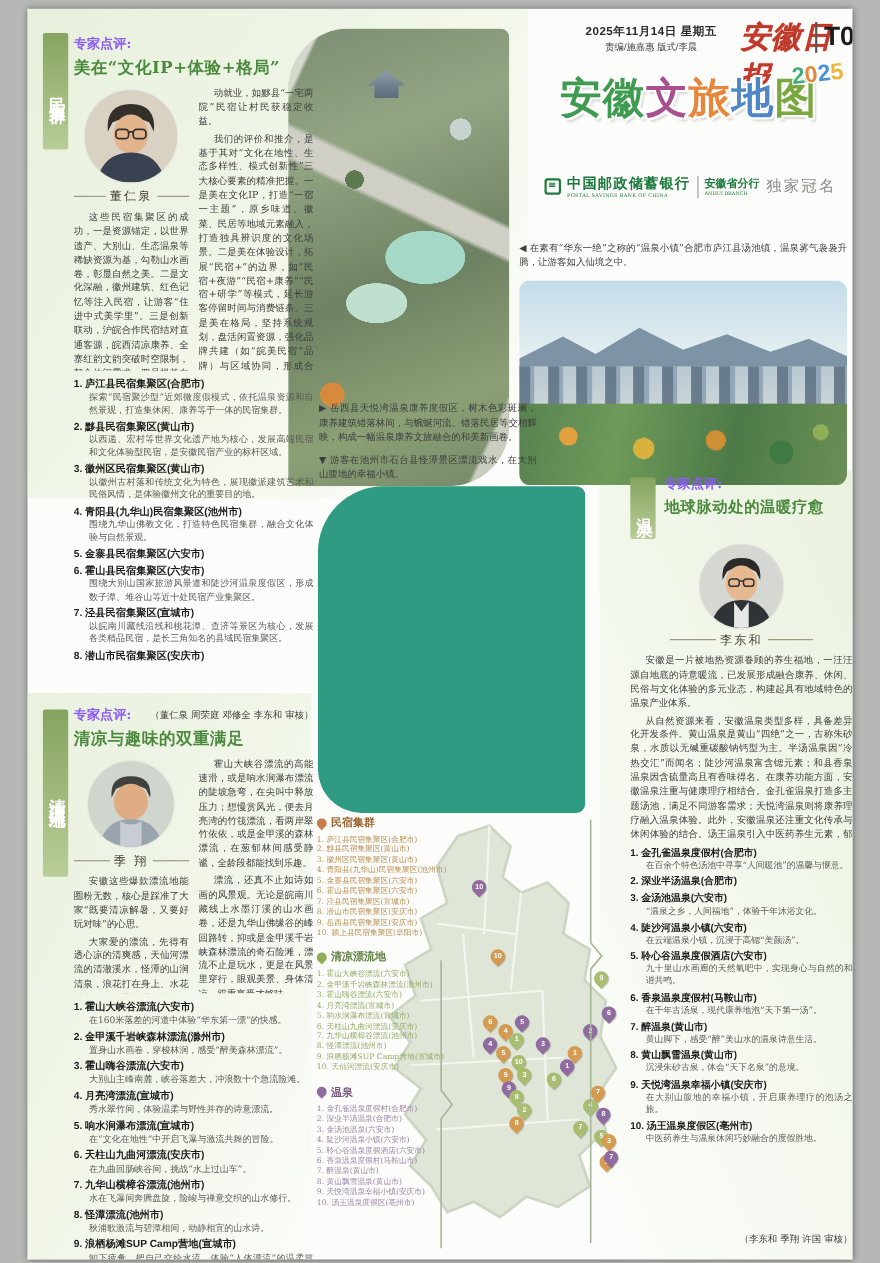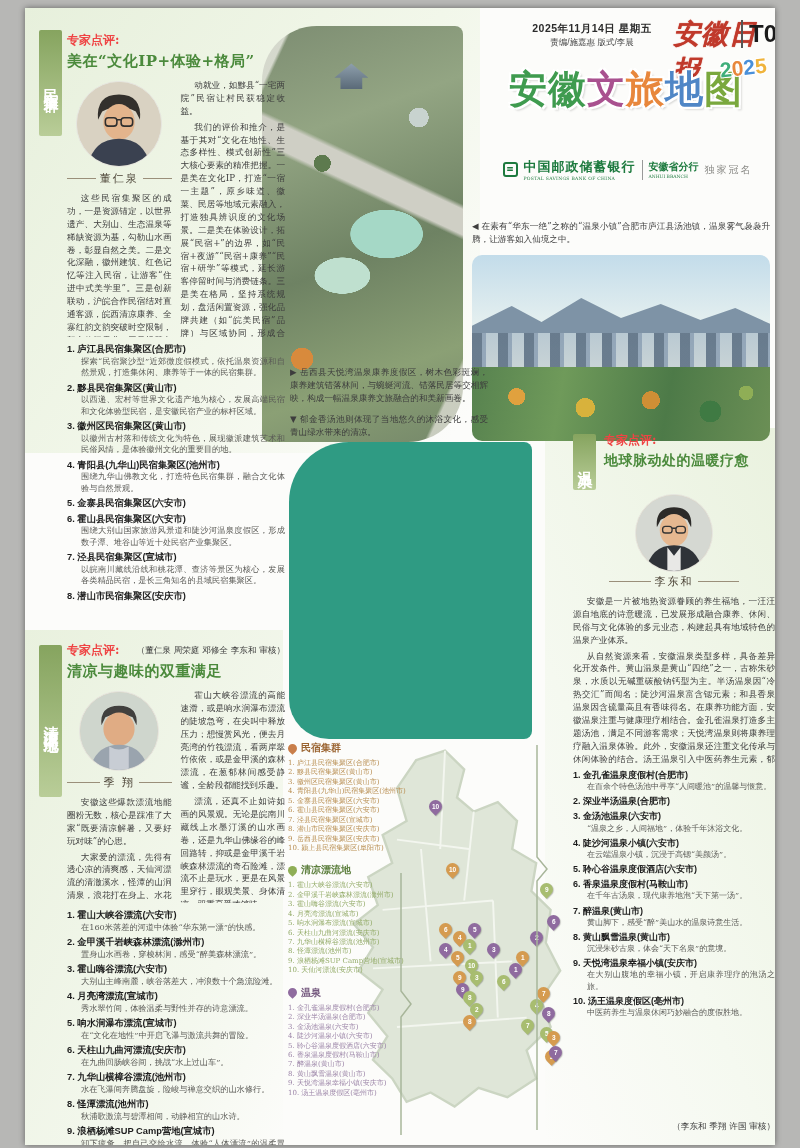--- a/index.html
+++ b/index.html
@@ -13,21 +13,21 @@
   .w2{left:0;top:622px;width:258px;height:515px;background:linear-gradient(115deg,#e9f1de 0%,#f4f8ee 70%,rgba(252,252,250,0) 100%);}
   .w3{left:520px;top:420px;width:230px;height:717px;background:linear-gradient(245deg,#eaf2df 0%,#f5f9f0 60%,rgba(252,252,250,0) 100%);}
 
   
   .vtab{position:absolute;z-index:2;width:23px;background:linear-gradient(180deg,#86a45f,#b9cd98);
         color:#fff;font-family:"Liberation Sans",sans-serif;font-weight:bold;font-size:15px;
         writing-mode:vertical-rl;text-orientation:upright;letter-spacing:3px;
         display:flex;align-items:center;justify-content:center;border-radius:2px;}
 
   .sec{position:absolute;z-index:1;}
-  .expert-label{font-size:12px;font-weight:bold;color:#ef4444;margin:0 0 3px 0;}
+  .expert-label{font-size:12px;font-weight:bold;color:#8b5cf6;margin:0 0 3px 0;}
   .sec-title{font-size:15px;font-weight:bold;color:#4b8a3c;margin:0 0 8px 0;letter-spacing:.5px;}
   .cols{display:flex;gap:9px;overflow:hidden;}
   .col{flex:1;min-width:0;}
   .col p, .hs-paras p{font-size:8.6px;line-height:1.5;color:#3d3d3d;text-align:justify;margin:0 0 3px 0;text-indent:1.6em;}
   .avatar-wrap{width:86px;height:86px;margin:2px auto 4px auto;border-radius:50%;overflow:hidden;background:#ddd5c4;border:1px solid #e6e6e0;}
   .name-row{display:flex;align-items:center;gap:4px;margin:2px 0 6px 0;}
   .name-row .ln{flex:1;height:1px;background:#9a8f7a;}
   .name-row .nm{font-size:11px;font-weight:normal;color:#4a4235;letter-spacing:2px;white-space:nowrap;}
 
   .num-list{margin-top:6px;}
@@ -52,21 +52,21 @@
              text-shadow:-2px 2px 0 #fff,2px -2px 0 #fff,2px 2px 0 #fff,-2px -2px 0 #fff,3px 3px 2px rgba(0,0,0,.15);}
   .logo .yr{font-size:21px;font-weight:bold;font-family:"Liberation Sans",sans-serif;position:absolute;right:8px;top:-8px;transform:rotate(-6deg);
             text-shadow:-1px 1px 0 #fff,1px -1px 0 #fff,1px 1px 0 #fff,-1px -1px 0 #fff;}
   .bank{position:absolute;left:455px;top:150px;width:295px;z-index:2;display:flex;align-items:center;justify-content:center;gap:6px;}
   .bank-icon{width:15px;height:15px;border:2px solid #1d7a3e;border-radius:3px;color:#1d7a3e;font-size:9px;line-height:11px;text-align:center;font-weight:bold;}
   .bank-cn{font-size:13px;font-weight:bold;color:#1d7a3e;letter-spacing:1px;}
   .bank-en{font-size:4.5px;color:#1d7a3e;letter-spacing:.3px;}
   .bank-sep{width:1px;height:20px;background:#999;}
   .branch-cn{font-size:10px;font-weight:bold;color:#1d7a3e;}
   .branch-en{font-size:4.5px;color:#1d7a3e;}
-  .sponsor{font-size:10px;color:#8a8a86;letter-spacing:2px;}
+  .sponsor{font-size:14px;color:#8a8a86;letter-spacing:2px;}
 
   
   .photo{position:absolute;z-index:1;overflow:hidden;}
   .photo-garden{left:237px;top:18px;width:201px;height:416px;border-radius:55px 8px 55px 8px;
     background:
       radial-gradient(ellipse 60px 40px at 62% 50%,#a5d8c6 0 60%,rgba(0,0,0,0) 61%),
       radial-gradient(ellipse 46px 30px at 40% 60%,#bfe0cf 0 60%,rgba(0,0,0,0) 61%),
       radial-gradient(circle 14px at 78% 22%,#c8d3cf 0 70%,rgba(0,0,0,0) 71%),
       radial-gradient(circle 20px at 20% 80%,#d88a3c 0 55%,rgba(0,0,0,0) 56%),
       radial-gradient(circle 12px at 30% 33%,#5d7a4e 0 70%,rgba(0,0,0,0) 71%),
@@ -170,21 +170,21 @@
     <div class="town-sky"></div>
     <div class="town-mtn">
       <svg viewBox="0 0 300 56" preserveAspectRatio="none" style="width:100%;height:100%">
         <path d="M0,56 L0,38 L40,18 L70,34 L110,10 L150,30 L190,16 L230,32 L265,20 L300,36 L300,56 Z" fill="#7e93a6"></path>
       </svg>
     </div>
     <div class="town-mid"></div>
     <div class="town-trees"></div>
   </div>
   <div class="cap" style="left:265px;top:358px;width:198px;">▶ 岳西县天悦湾温泉康养度假区，树木色彩斑斓，康养建筑错落林间，与蜿蜒河流、错落民居等交相辉映，构成一幅温泉康养文旅融合的和美新画卷。</div>
-  <div class="cap" style="left:265px;top:405px;width:198px;">▼ 郁金香汤池则体现了当地悠久的沐浴文化，感受青山绿水带来的清凉。</div>
+  <div class="cap" style="left:265px;top:405px;width:198px;">▼ 游客在池州市石台县怪潭景区漂流戏水，在大别山腹地的幸福小镇。</div>
   <div class="photo photo-raft"></div>
 
   <div class="vtab" style="left:14px;top:22px;height:106px;">民宿集群</div>
   <div class="sec" style="left:42px;top:24px;width:218px;">
     <div class="expert-label">专家点评:</div>
     <div class="sec-title">美在“文化IP+体验+格局”</div>
     <div class="cols" style="height:258px;">
       <div class="col">
         <div class="avatar-wrap">
           <svg viewBox="0 0 80 80">
@@ -357,20 +357,21 @@
           <div class="num-item">
             <div class="num-name">3. 金汤池温泉(六安市)</div>
             <div class="num-desc">“温泉之乡，人间福地”，体验千年沐浴文化。</div>
           </div>
           <div class="num-item">
             <div class="num-name">4. 陡沙河温泉小镇(六安市)</div>
             <div class="num-desc">在云端温泉小镇，沉浸于高锶“美颜汤”。</div>
           </div>
           <div class="num-item">
             <div class="num-name">5. 聆心谷温泉度假酒店(六安市)</div>
+            <div class="num-desc">九十里山水画廊的天然氧吧中，实现身心与自然的和谐共鸣。</div>
           </div>
           <div class="num-item">
             <div class="num-name">6. 香泉温泉度假村(马鞍山市)</div>
             <div class="num-desc">在千年古汤泉，现代康养地泡“天下第一汤”。</div>
           </div>
           <div class="num-item">
             <div class="num-name">7. 醉温泉(黄山市)</div>
             <div class="num-desc">黄山脚下，感受“醉”美山水的温泉诗意生活。</div>
           </div>
           <div class="num-item">

